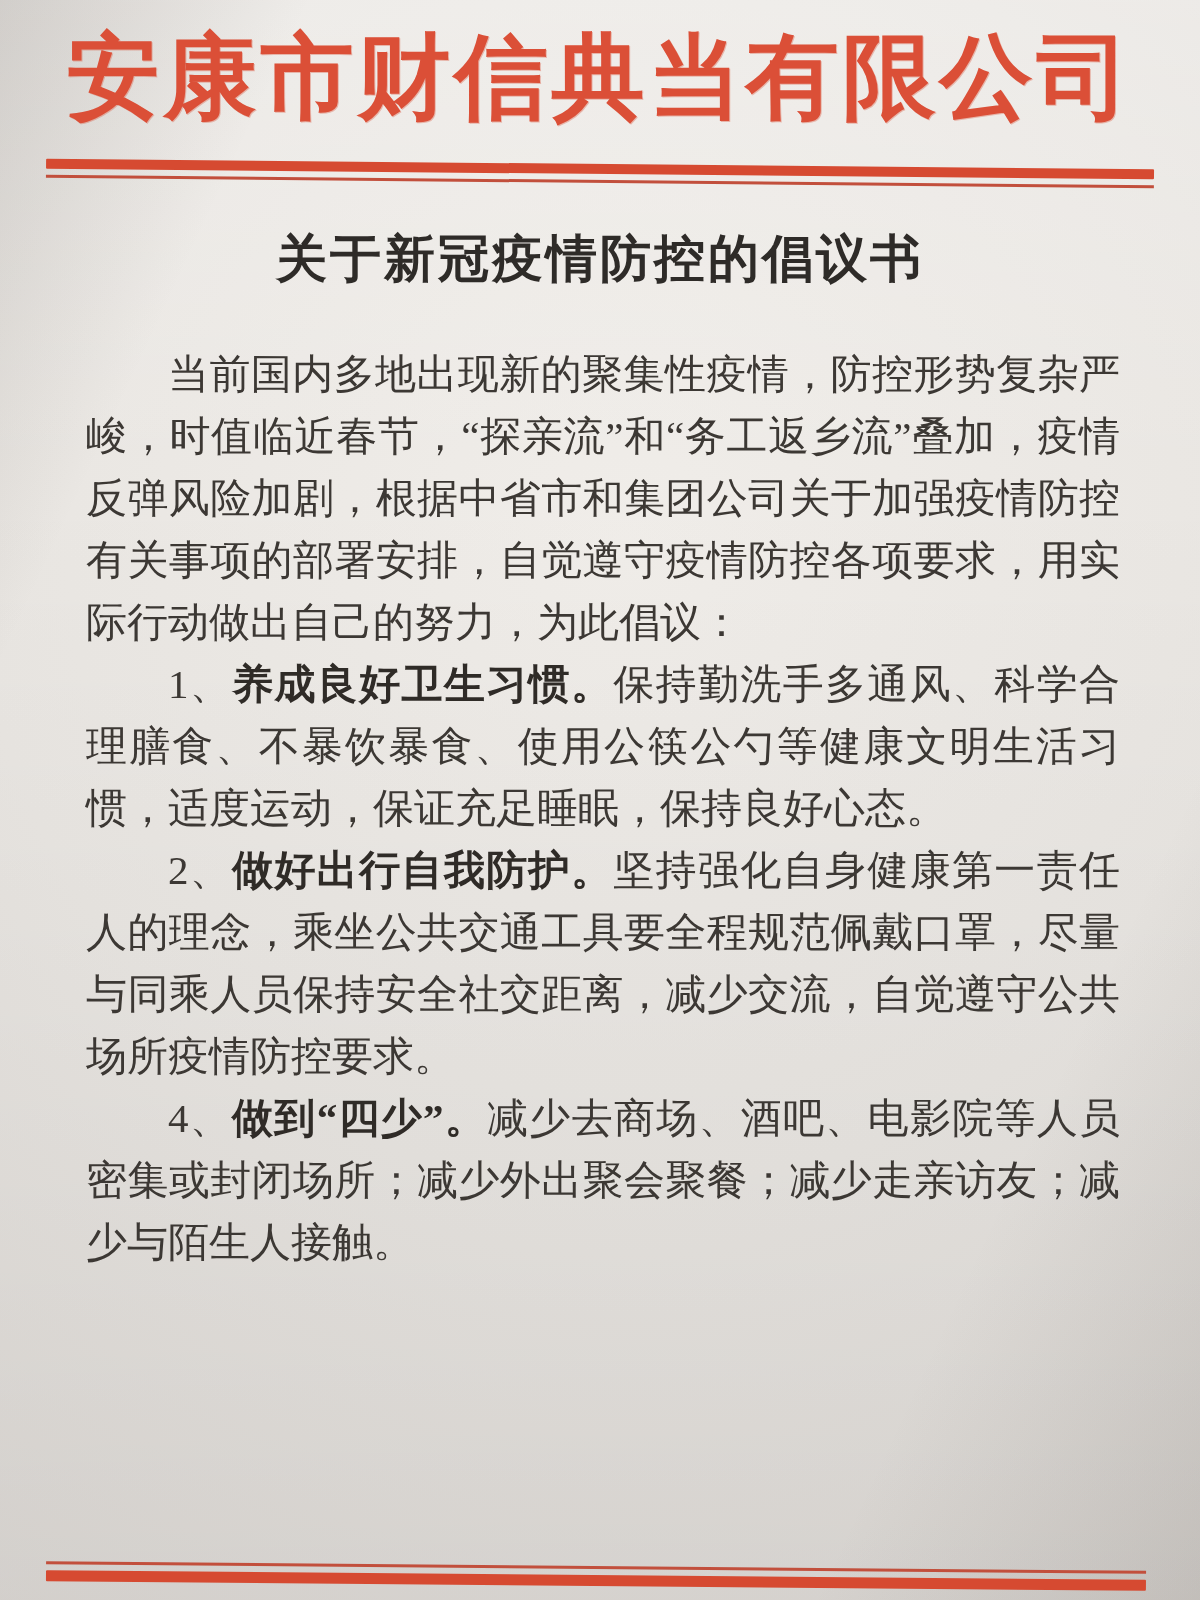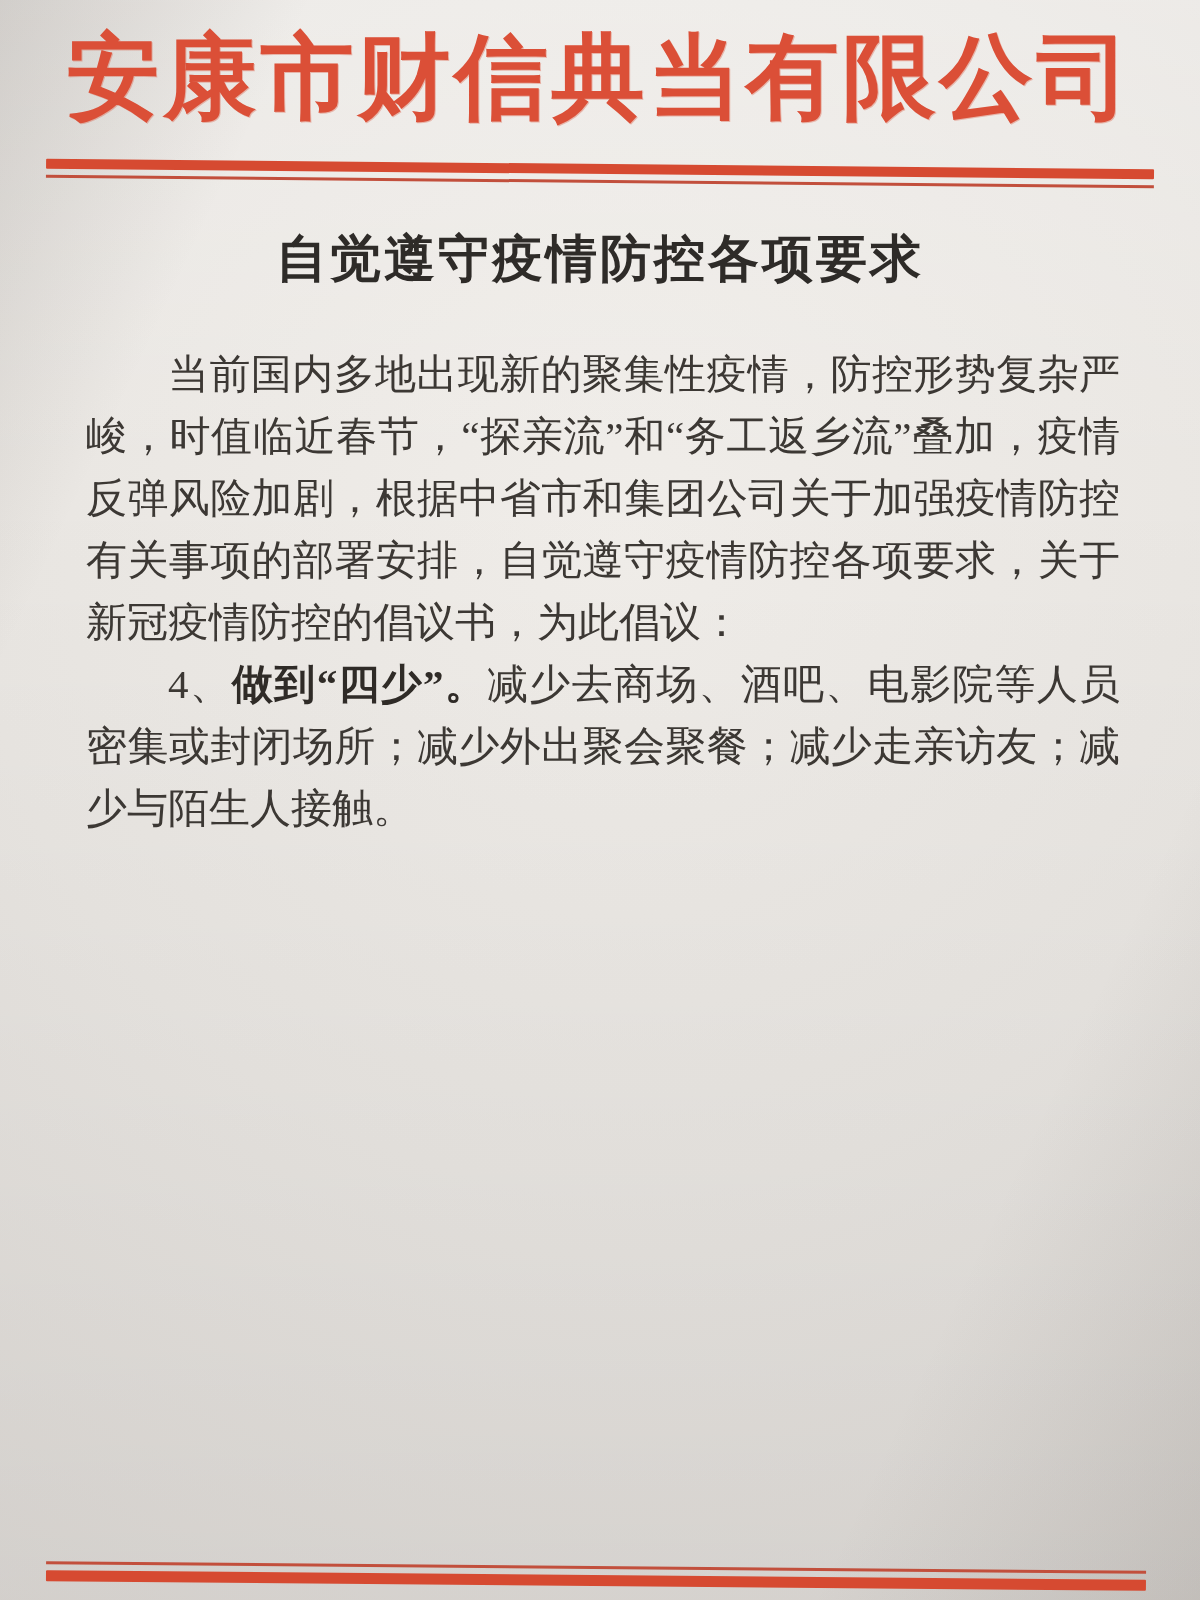--- a/index.html
+++ b/index.html
@@ -104,28 +104,30 @@
 
 <div class="photo">
 
   <div class="letterhead">安康市财信典当有限公司</div>
 
   <div class="header-rules">
     <div class="rule-thick"></div>
     <div class="rule-thin"></div>
   </div>
 
-  <div class="doc-title">自觉遵守疫情防控各项要求</div>
+  <div class="doc-title">关于新冠疫情防控的倡议书</div>
 
   <div class="doc-body">
 
 
-    <p class="p-indent">当前国内多地出现新的聚集性疫情，防控形势复杂严峻，时值临近春节，“探亲流”和“务工返乡流”叠加，疫情反弹风险加剧，根据中省市和集团公司关于加强疫情防控有关事项的部署安排，自觉遵守疫情防控各项要求，关于新冠疫情防控的倡议书，为此倡议：</p>
+    <p class="p-indent">当前国内多地出现新的聚集性疫情，防控形势复杂严峻，时值临近春节，“探亲流”和“务工返乡流”叠加，疫情反弹风险加剧，根据中省市和集团公司关于加强疫情防控有关事项的部署安排，自觉遵守疫情防控各项要求，用实际行动做出自己的努力，为此倡议：</p>
 
+    <p class="p-indent"><span>1、</span><span class="item-lead">养成良好卫生习惯。</span><span>保持勤洗手多通风、科学合理膳食、不暴饮暴食、使用公筷公勺等健康文明生活习惯，适度运动，保证充足睡眠，保持良好心态。</span></p>
 
+    <p class="p-indent"><span>2、</span><span class="item-lead">做好出行自我防护。</span><span>坚持强化自身健康第一责任人的理念，乘坐公共交通工具要全程规范佩戴口罩，尽量与同乘人员保持安全社交距离，减少交流，自觉遵守公共场所疫情防控要求。</span></p>
 
 
     <p class="p-indent"><span>4、</span><span class="item-lead">做到“四少”。</span><span>减少去商场、酒吧、电影院等人员密集或封闭场所；减少外出聚会聚餐；减少走亲访友；减少与陌生人接触。</span></p>
 
   </div>
 
   <div class="footer-rules">
     <div class="rule-thin"></div>
     <div class="rule-thick"></div>
   </div>

